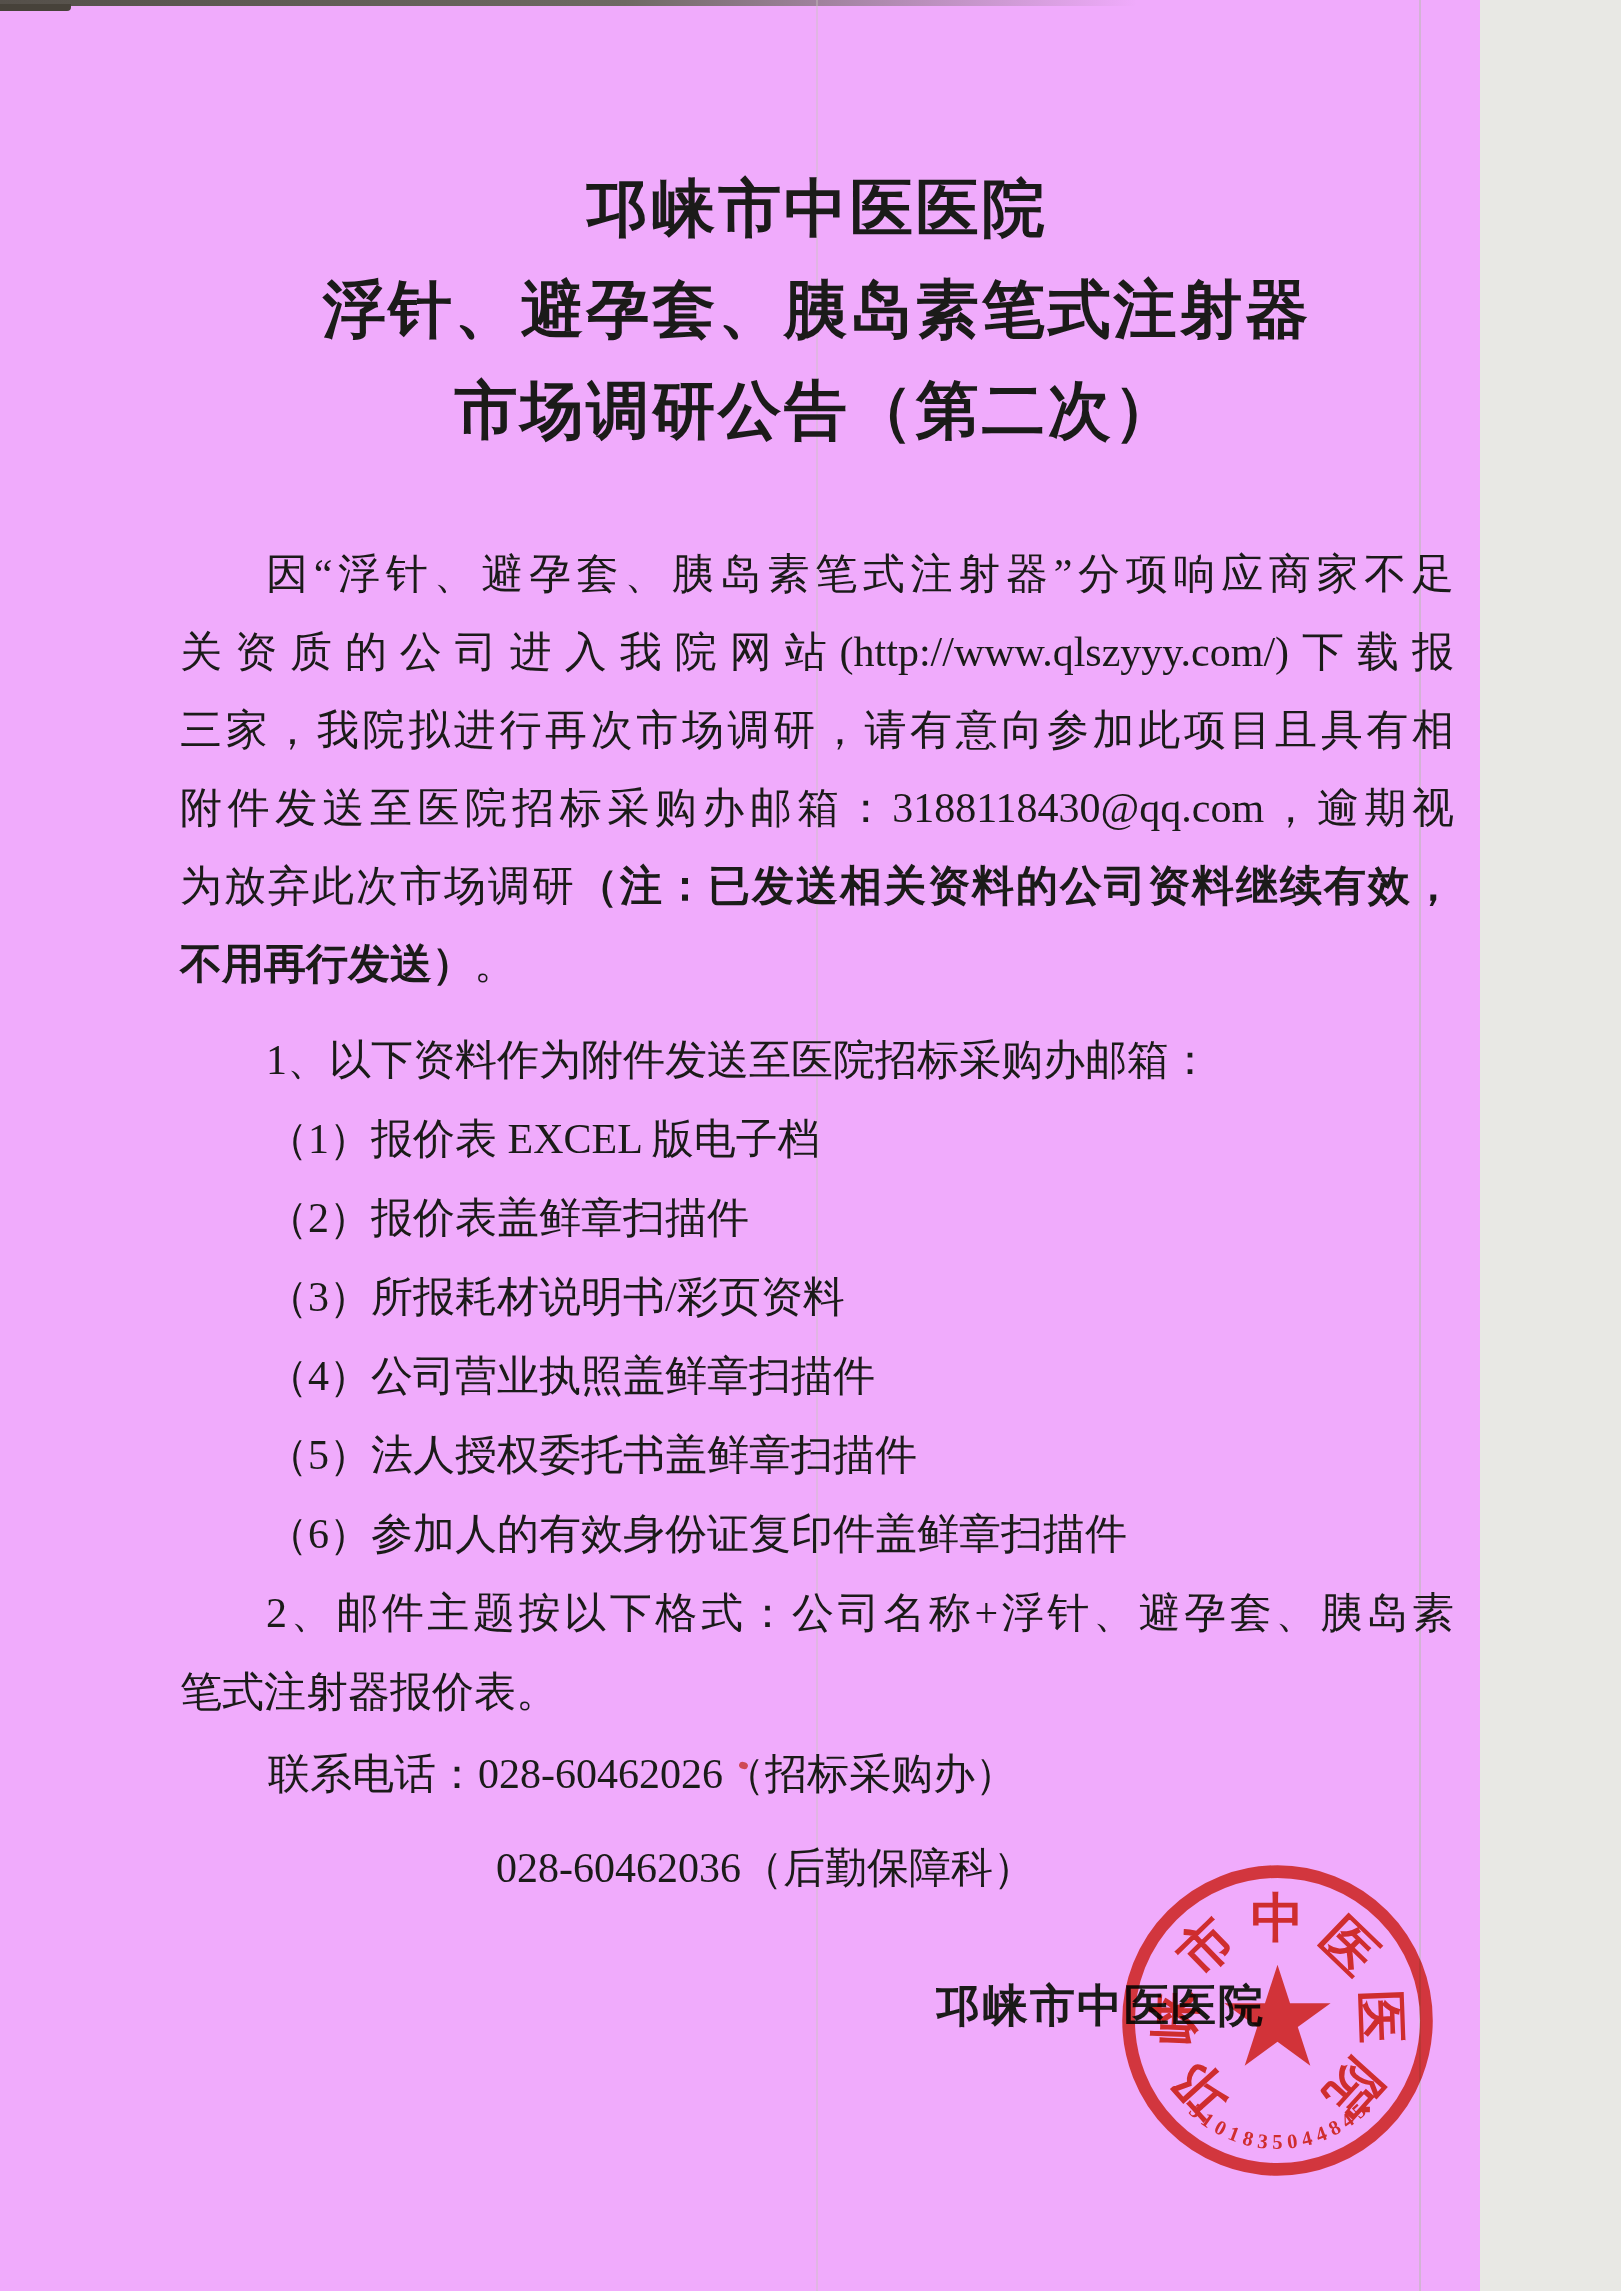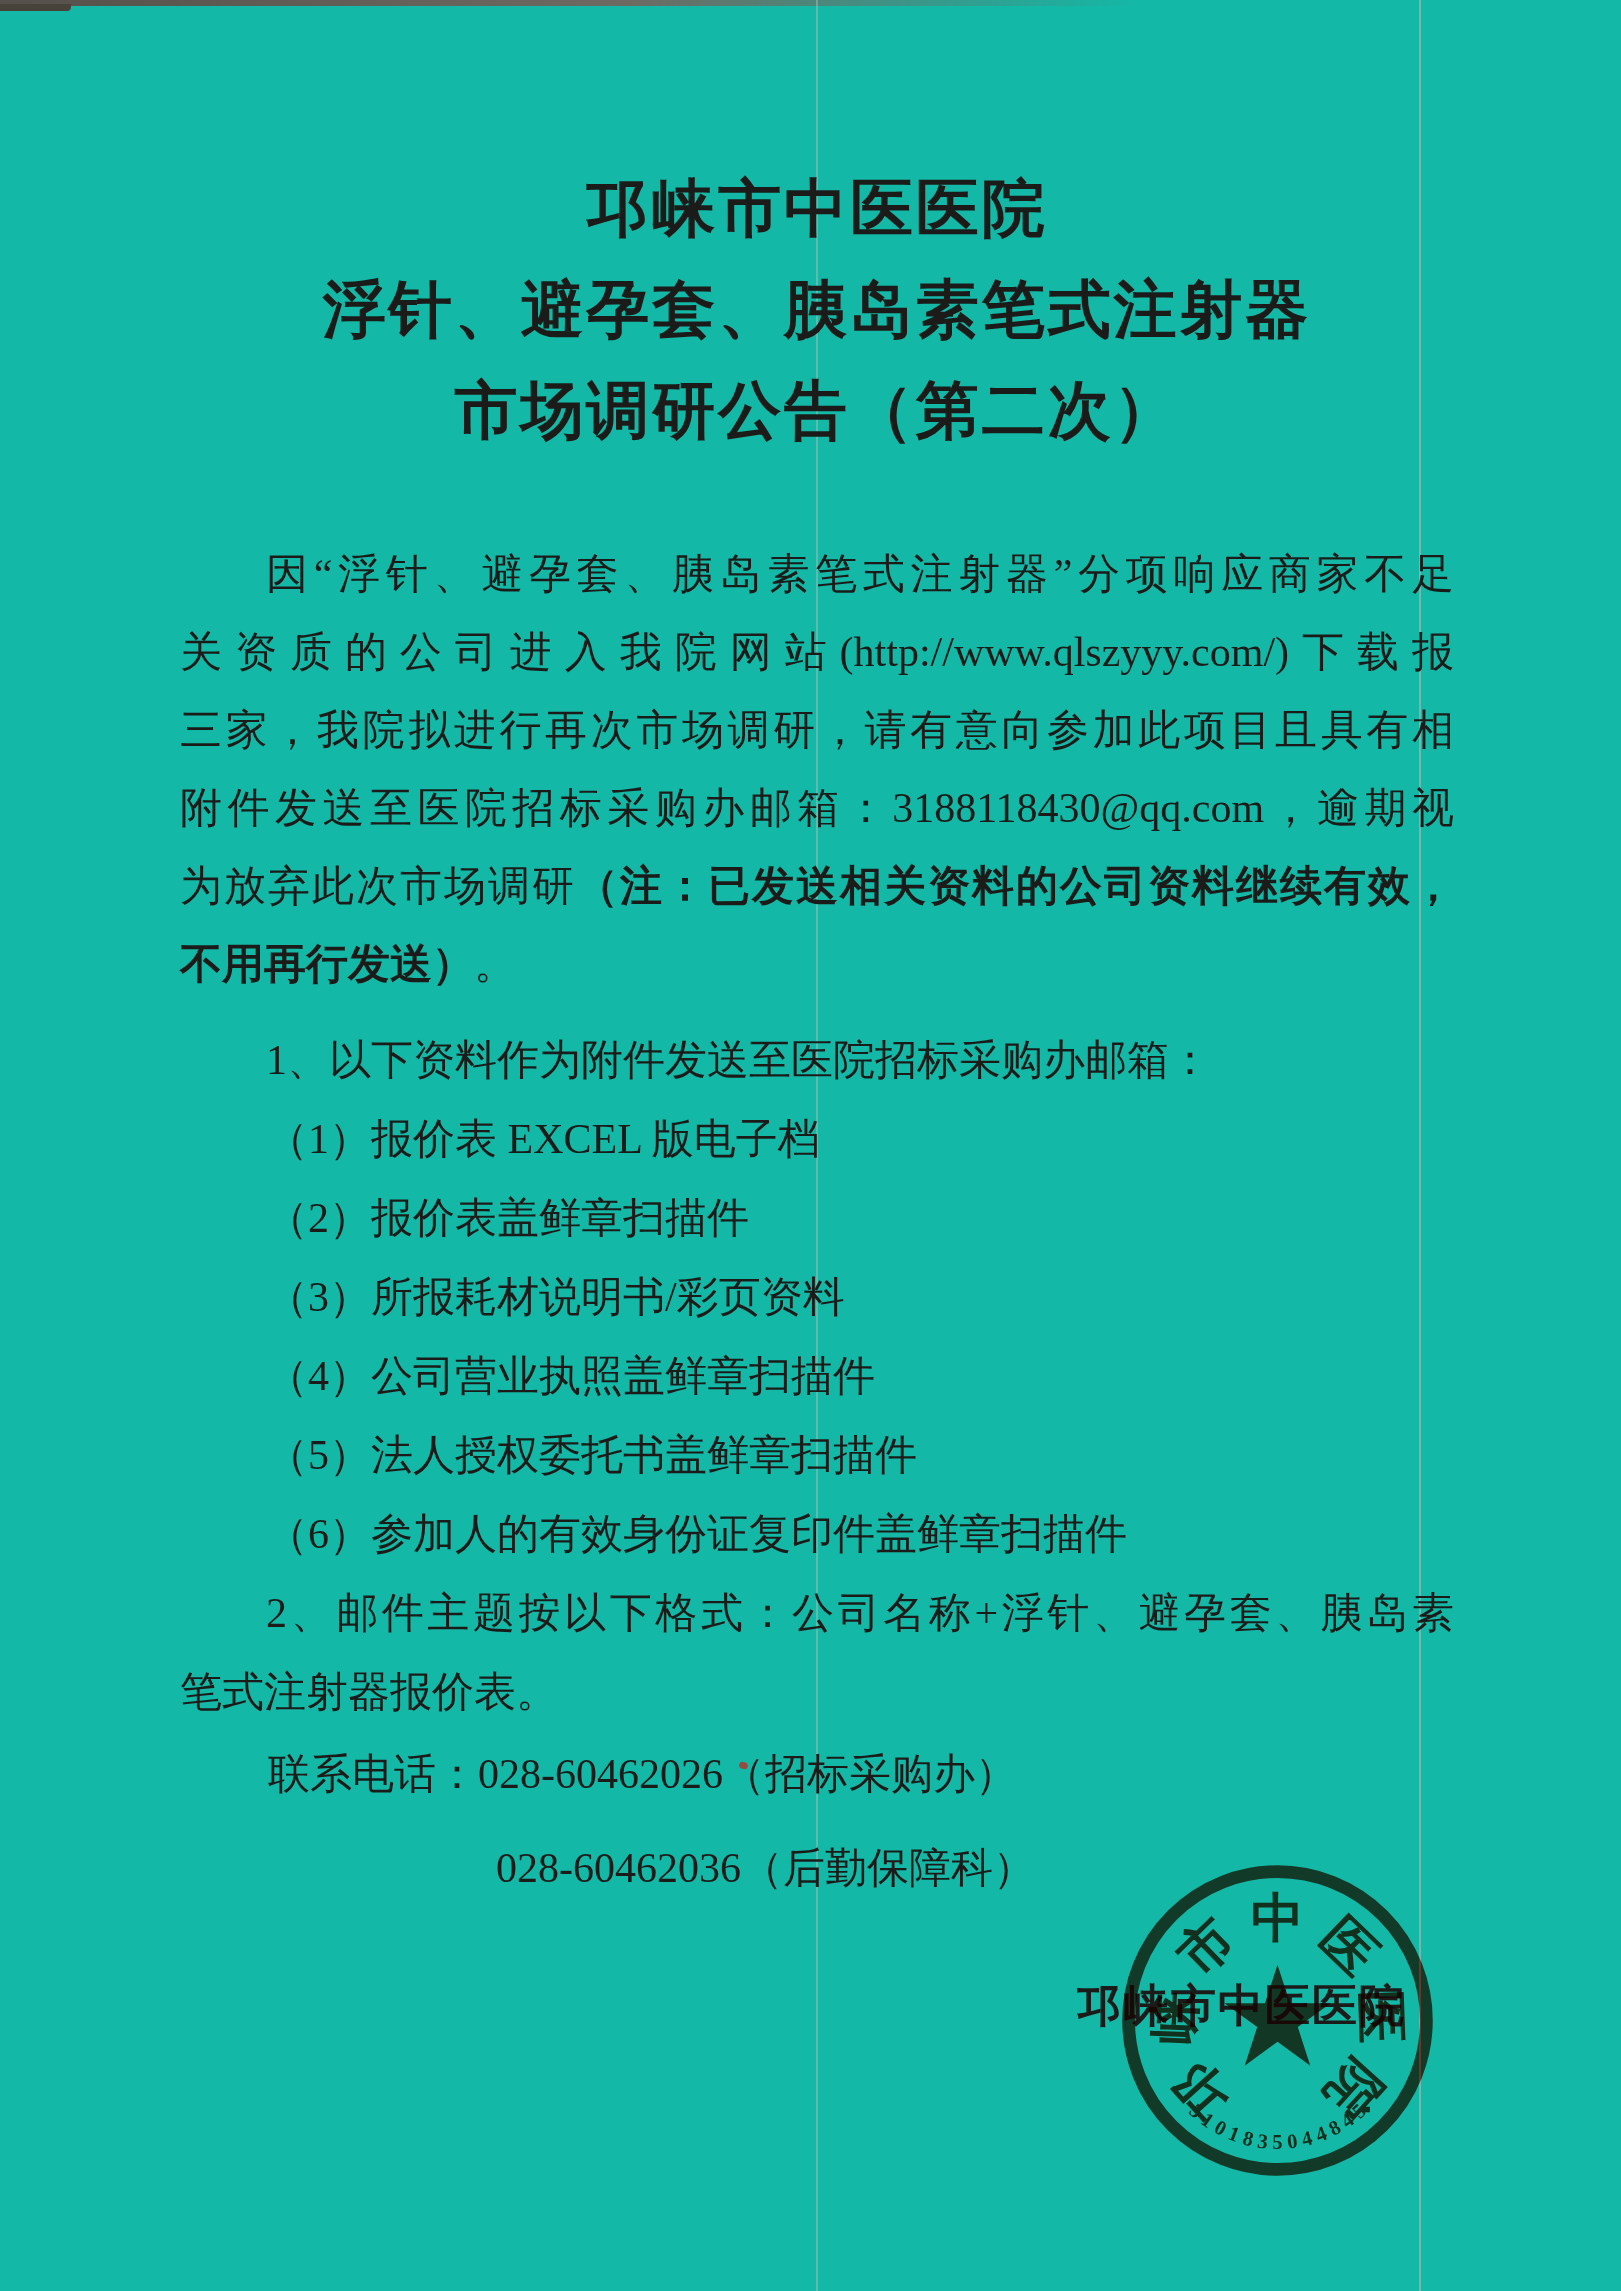--- a/index.html
+++ b/index.html
@@ -1,19 +1,19 @@
 <!DOCTYPE html>
 <html><head>
 <meta charset="utf-8">
 <style>
   html,body{margin:0;padding:0;background:#e8e8e4;}
   .page{
     position:relative;
-    width:1621px;height:2292px;
-    background:#14b8a6;
+    width:1480px;height:2292px;
+    background:#f0abfc;
     overflow:hidden;
     font-family:"Liberation Serif","DejaVu Serif",serif;
     color:#1b1b19;
   }
   
   .top-edge{position:absolute;top:0;left:0;width:1137px;height:5.9px;
     background:linear-gradient(to right,#55504a 0%,#6e6962 55%,rgba(110,105,98,0) 100%);}
   .top-edge-left{position:absolute;top:3.9px;left:0;width:71px;height:6.9px;background:#47423a;border-radius:0 0 3.9px 0;}
   .crease{position:absolute;top:0;bottom:0;width:2px;}
   .crease-1{left:816px;background:rgba(200,198,190,.40);}

